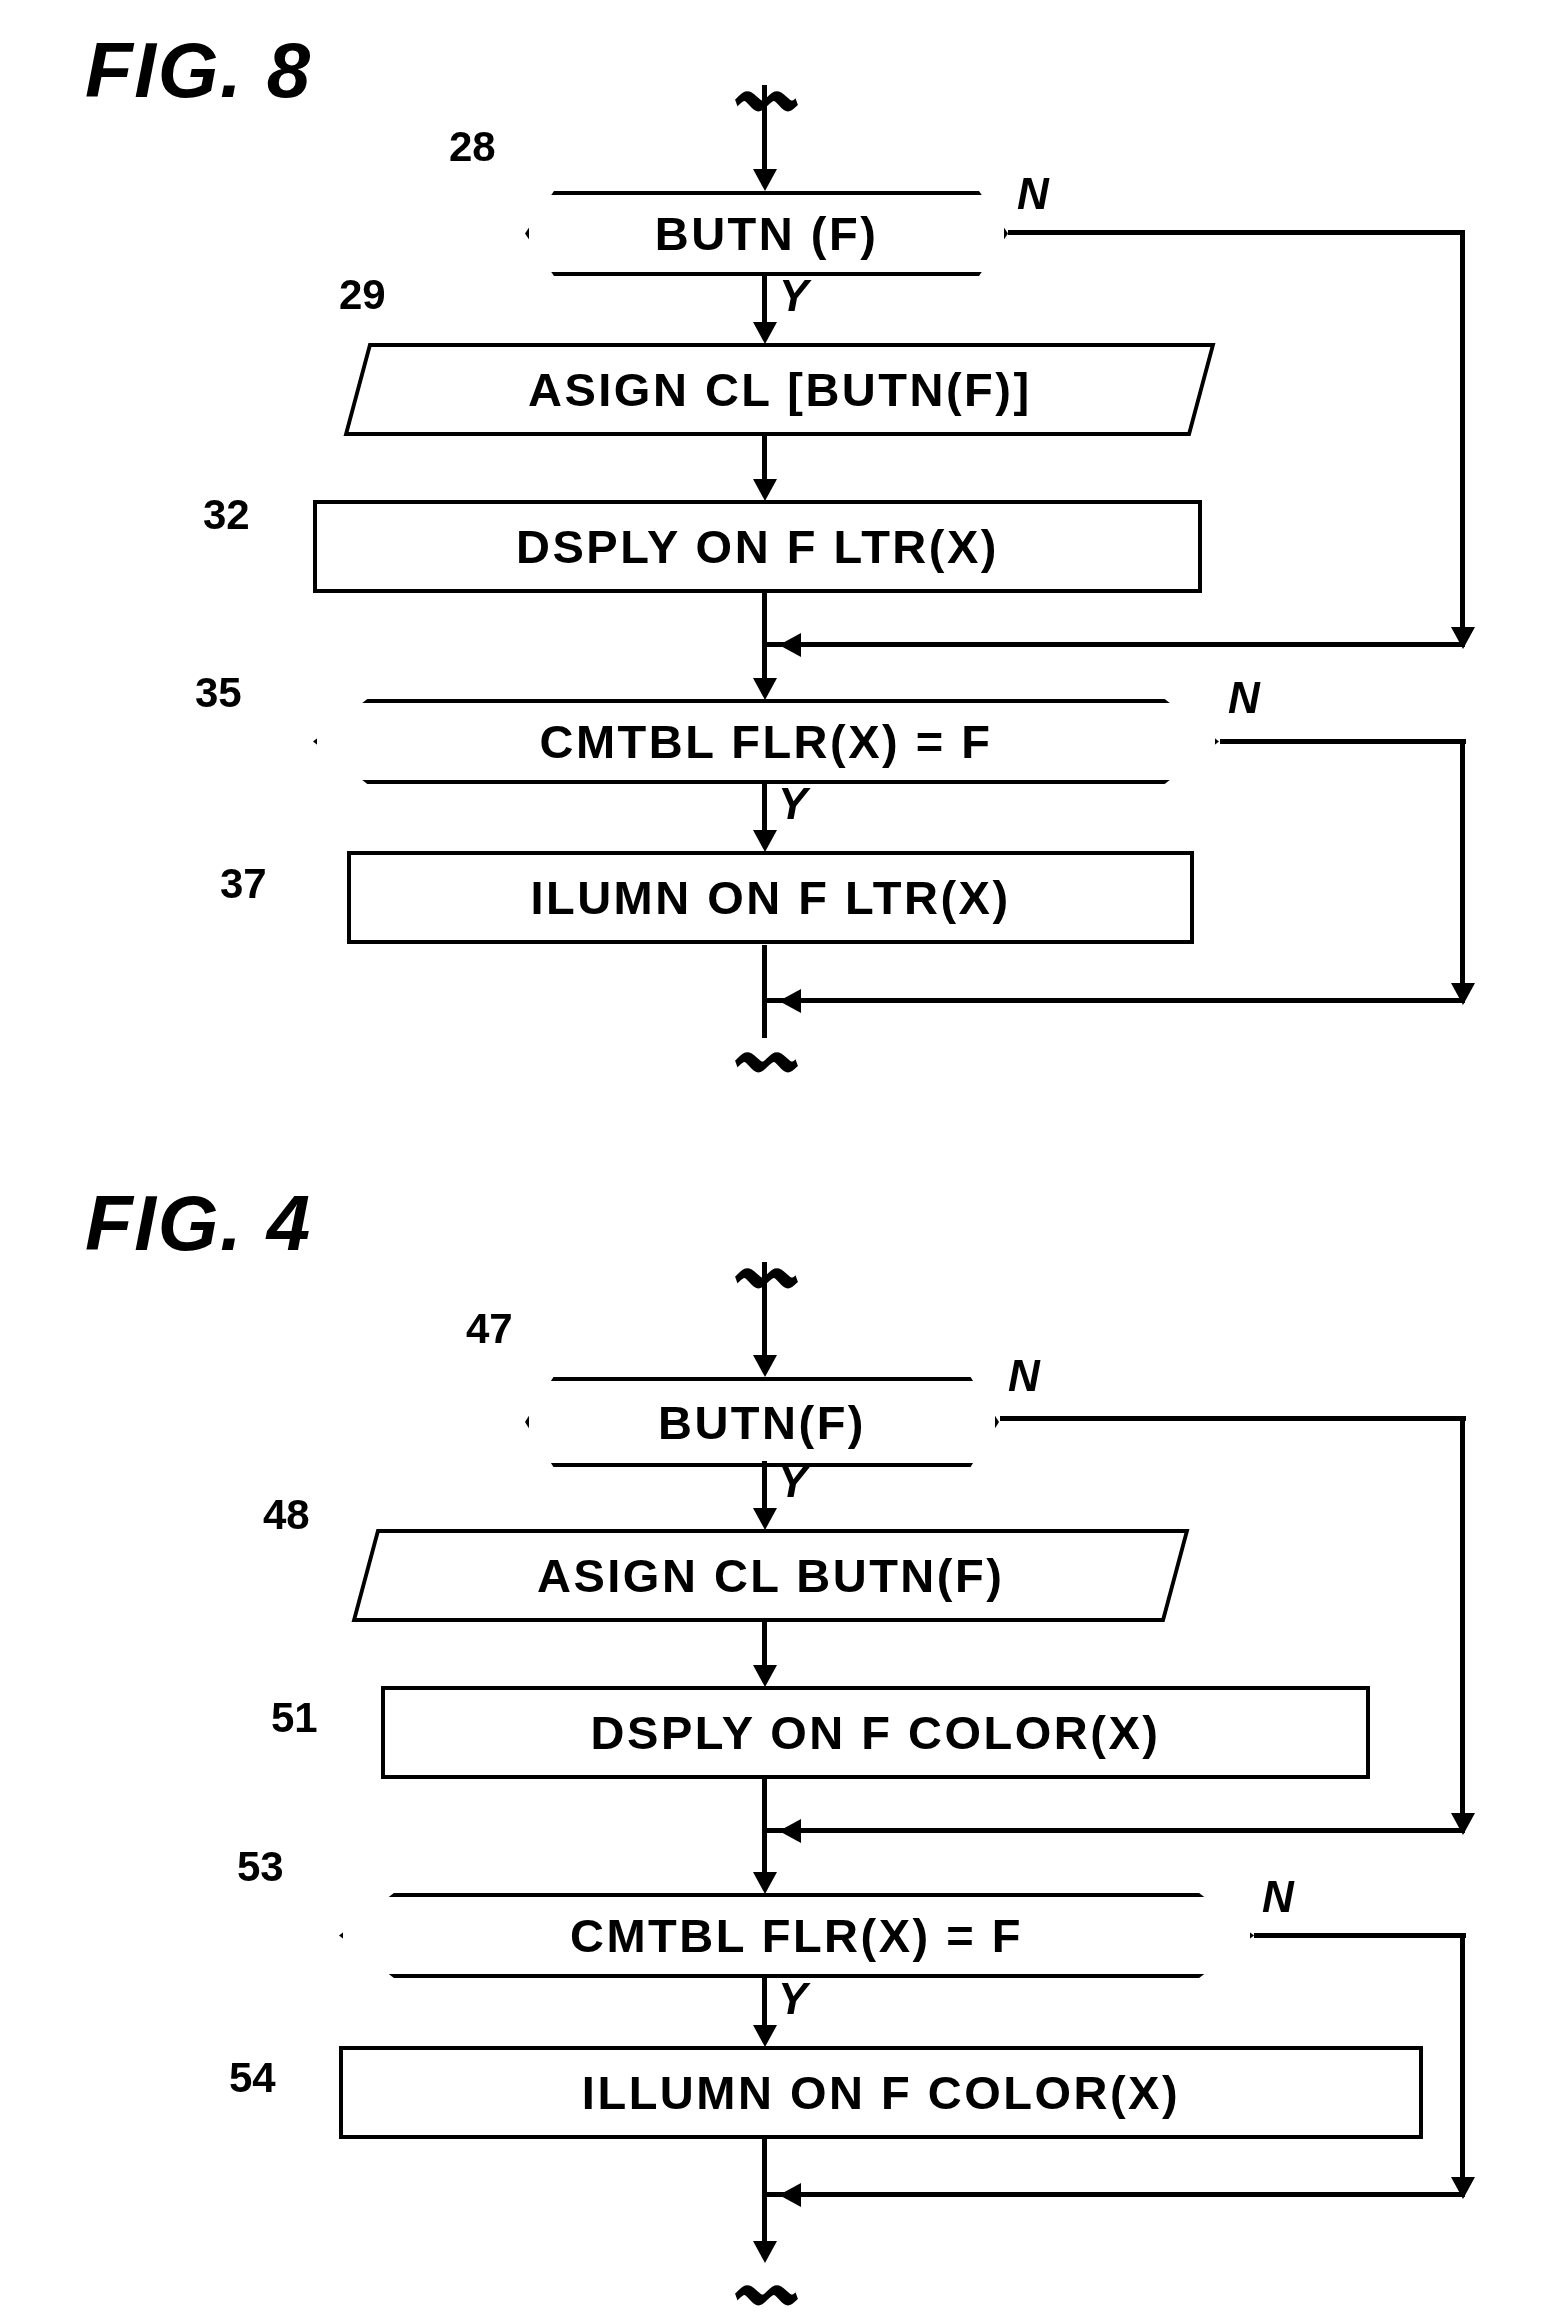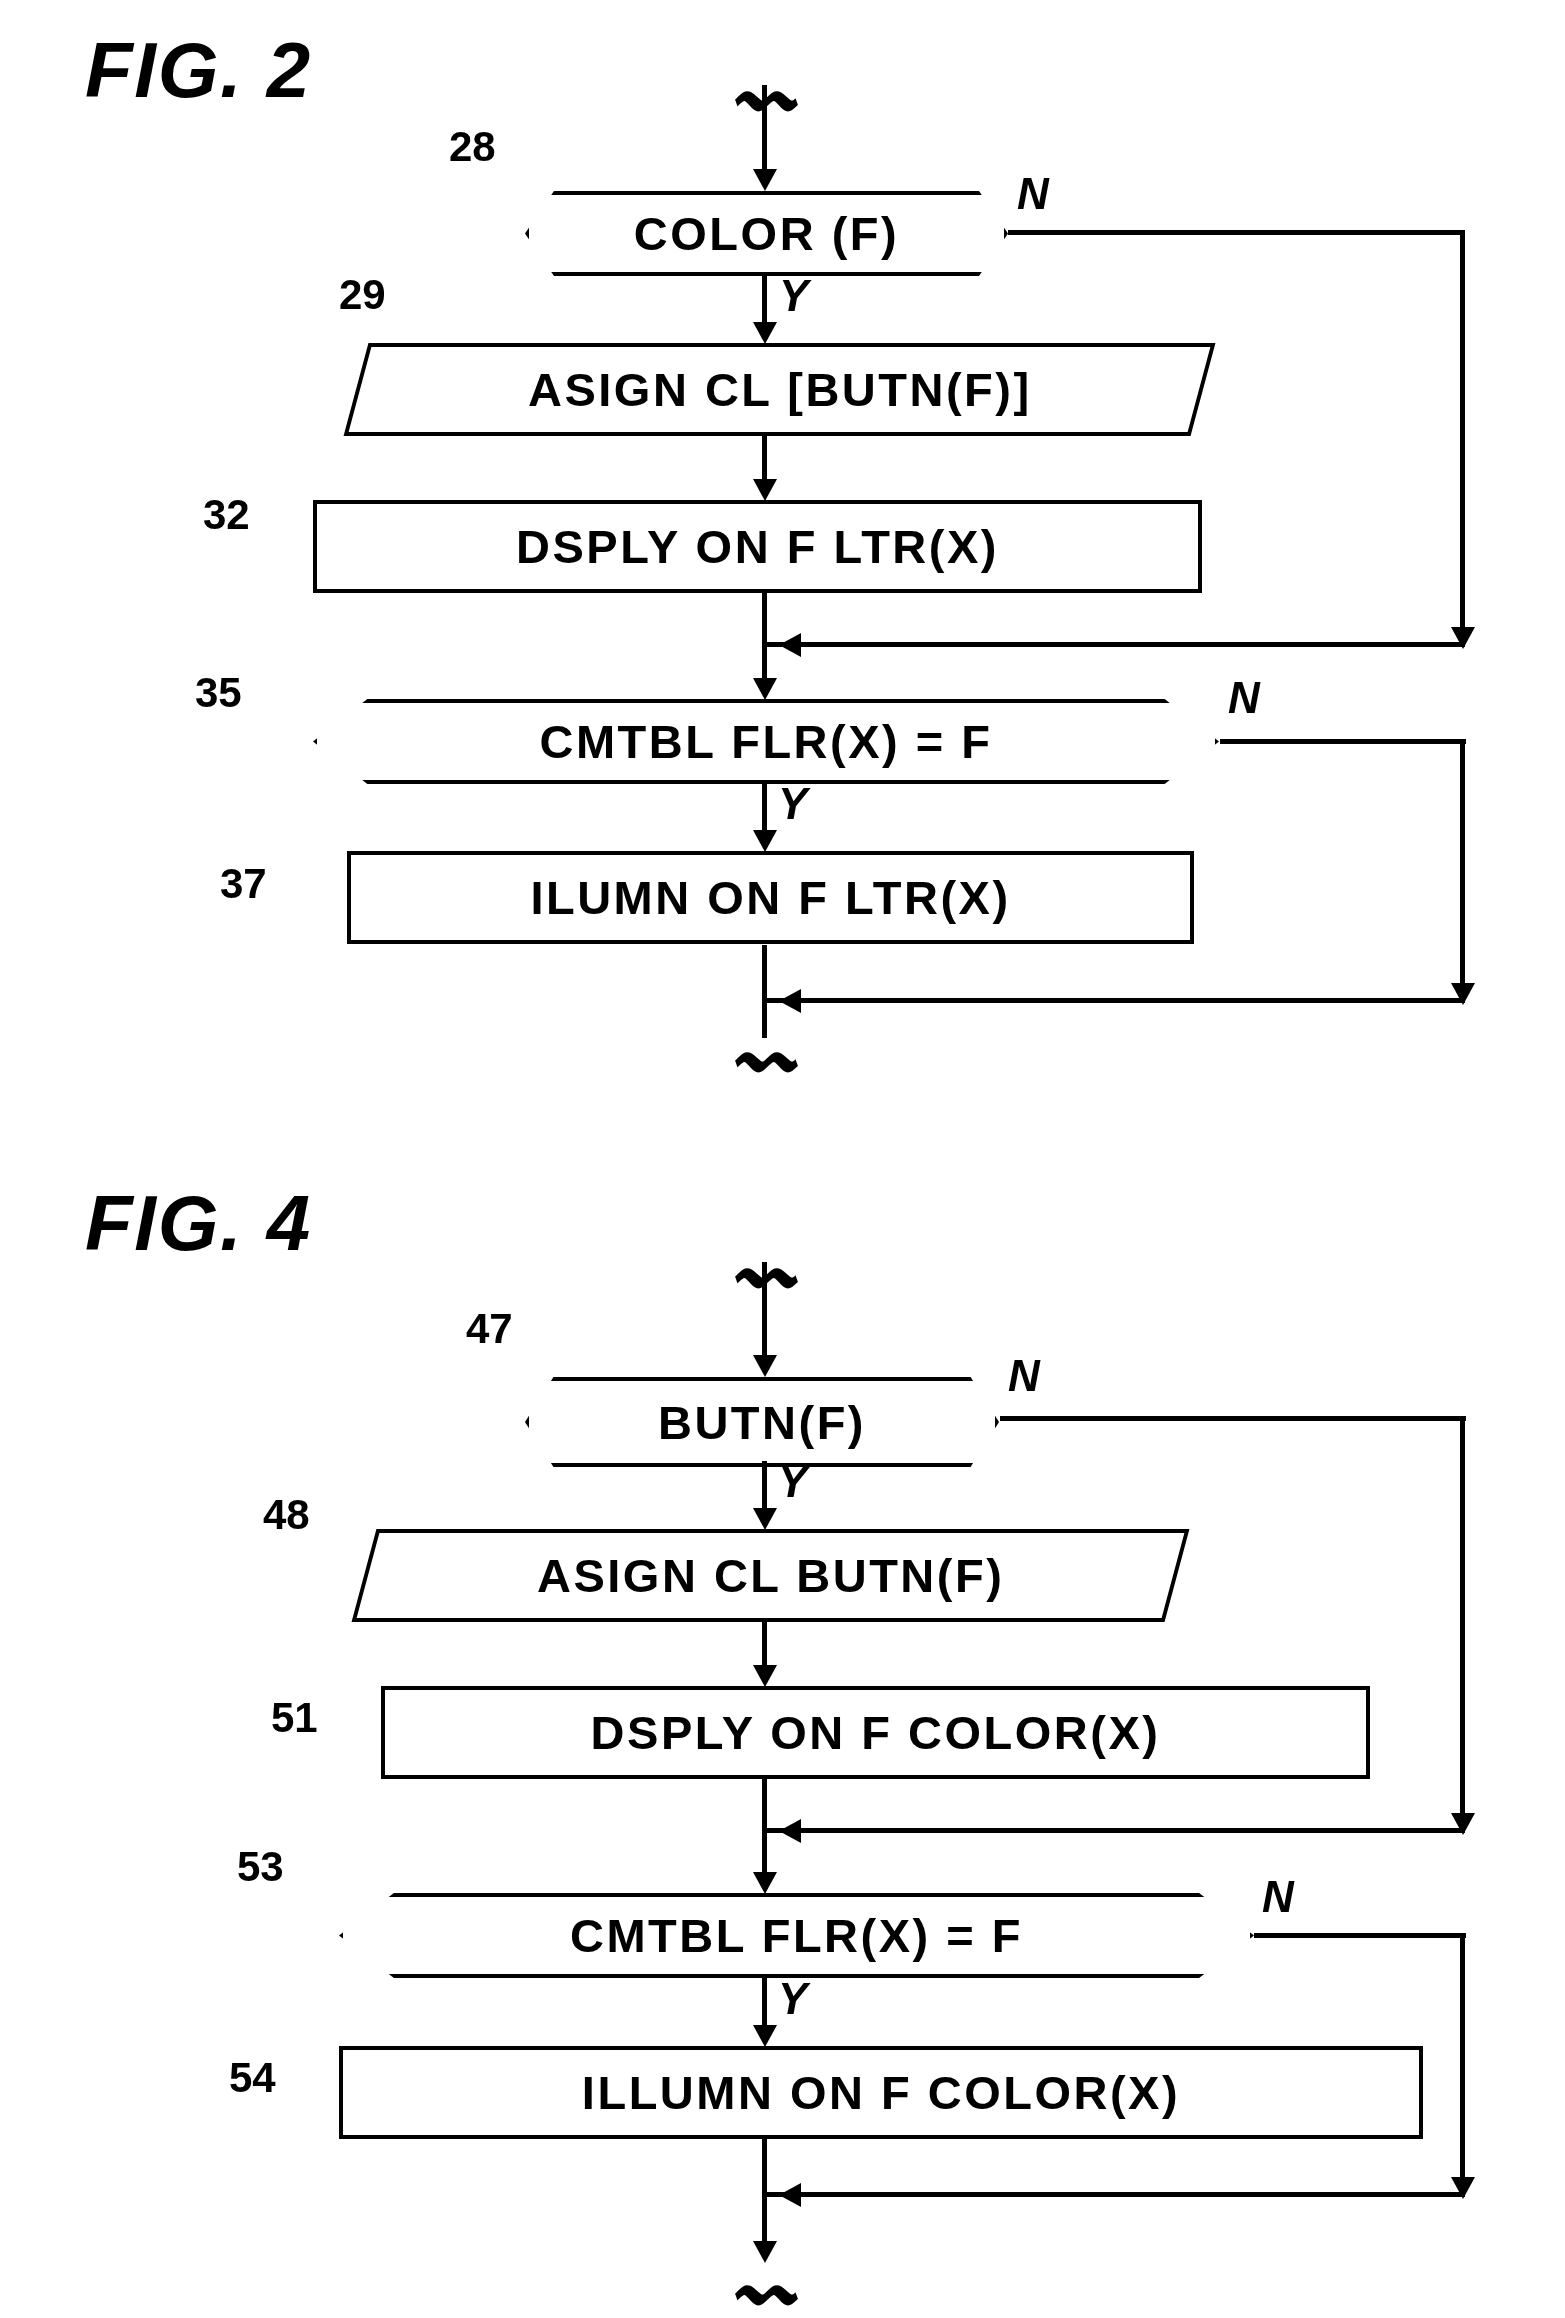--- a/index.html
+++ b/index.html
@@ -81,29 +81,29 @@
     }
     .squiggle {
       position: absolute;
       font-size: 59px;
       font-weight: bold;
     }
   </style>
 </head>
 <body>
 
-<div class="title" style="left:85px; top:25.4px;">FIG. 2</div>
+<div class="title" style="left:85px; top:25.4px;">FIG. 8</div>
 
 <div class="squiggle" style="left:737px; top:51px;">〰</div>
 <div class="arrow-line" style="left:762px; top:85px; width:5.1px; height:93px;"></div>
 <div class="arrow-head-down" style="left:753px; top:169px;"></div>
 
 <div class="ref" style="left:449px; top:123px;">28</div>
 <div class="node decision" style="left:525px; top:191px; width:483px; height:85px;">
-  <span>COLOR (F)</span>
+  <span>BUTN (F)</span>
 </div>
 <div class="yn" style="left:1017px; top:169px;">N</div>
 <div class="yn" style="left:779px; top:271px;">Y</div>
 
 <div class="arrow-line" style="left:762px; top:275px; width:5.1px; height:55px;"></div>
 <div class="arrow-head-down" style="left:753px; top:322px;"></div>
 
 <div class="ref" style="left:339px; top:271px;">29</div>
 <div class="node dataio" style="left:356px; top:343px; width:847px; height:93px;">
   <span>ASIGN CL [BUTN(F)]</span>

